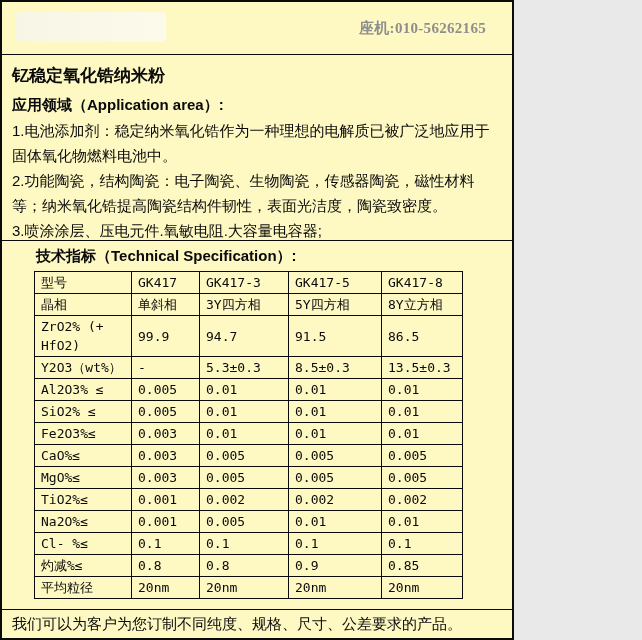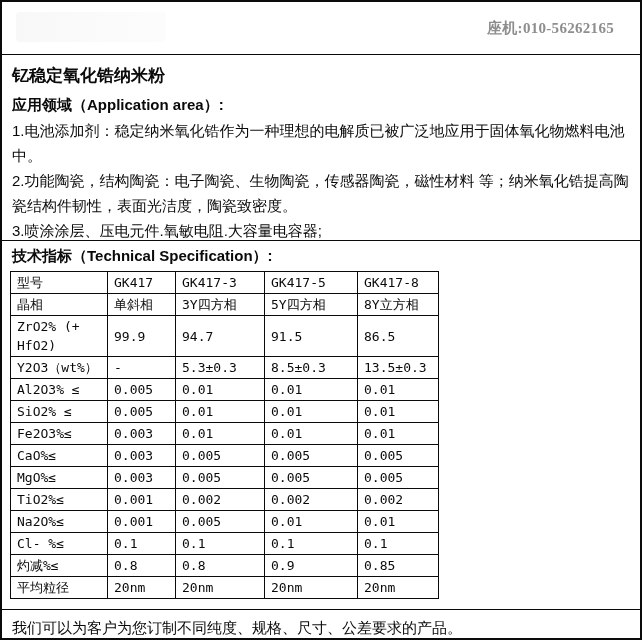--- a/index.html
+++ b/index.html
@@ -1,18 +1,18 @@
 <!DOCTYPE html>
 <html><head>
 <meta charset="utf-8">
 <style>
   html,body { margin:0; padding:0; background:#e9e9e9; }
   .page {
-    width:642px; height:640px; box-sizing:border-box;
-    border:2px solid #0a0a0a; background:#ffffff;
+    width:514px; height:640px; box-sizing:border-box;
+    border:2px solid #0a0a0a; background:#fef9c3;
     display:flex; flex-direction:column;
     font-family:"Liberation Sans", sans-serif; color:#0a0a0a;
     position:relative; overflow:hidden;
   }
   
   .header {
     flex:0 0 52px; border-bottom:1px solid #0a0a0a;
     display:flex; align-items:center; justify-content:flex-end;
     padding-right:26px; gap:32px; position:relative;
   }
@@ -26,36 +26,36 @@
   }
   
   .section-app {
     flex:0 0 186px; box-sizing:border-box; border-bottom:1px solid #0a0a0a;
     padding:7px 10px 0 10px; overflow:hidden;
   }
   .title { font-size:17px; font-weight:bold; margin:2px 0 9px 0; }
   .app-heading { font-size:15px; font-weight:bold; margin:9px 0 3px 0; }
   .app-line { font-size:15px; line-height:25px; }
   
-  .section-spec { flex:1 1 auto; padding:6px 10px 0 8px; overflow:hidden; }
+  .section-spec { flex:1 1 auto; padding:6px 10px 0 8px; overflow:hidden;margin-left:24px; }
   .spec-heading { font-size:15px; font-weight:bold; margin:0 0 5px 2px; }
   table.spec {
     border-collapse:collapse; table-layout:fixed; width:428px;
     font-family:"DejaVu Sans Mono", monospace;
     padding-left:10px;
   }
   table.spec td {
     border:1px solid #0a0a0a; font-size:13px; line-height:19px;
     padding:1px 3px 1px 6px; vertical-align:middle; overflow:hidden;
     word-break:break-word;
   }
   
   .footer {
     flex:0 0 28px; border-top:1px solid #0a0a0a;
-    display:flex; align-items:flex-end; padding:0 10px; font-size:15px;
+    display:flex; align-items:center; padding:0 10px; font-size:15px;
   }
 </style>
 </head>
 <body>
 
 <div class="page">
 
   <div class="header">
     <div class="watermark"></div>
     <span class="phone">座机:010-56262165</span>

